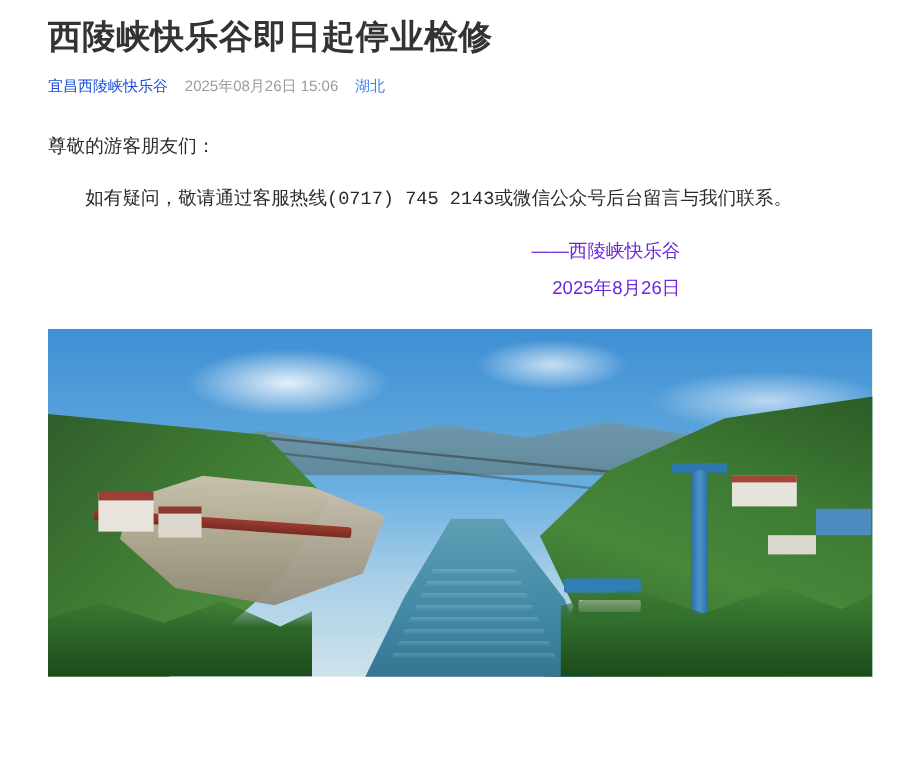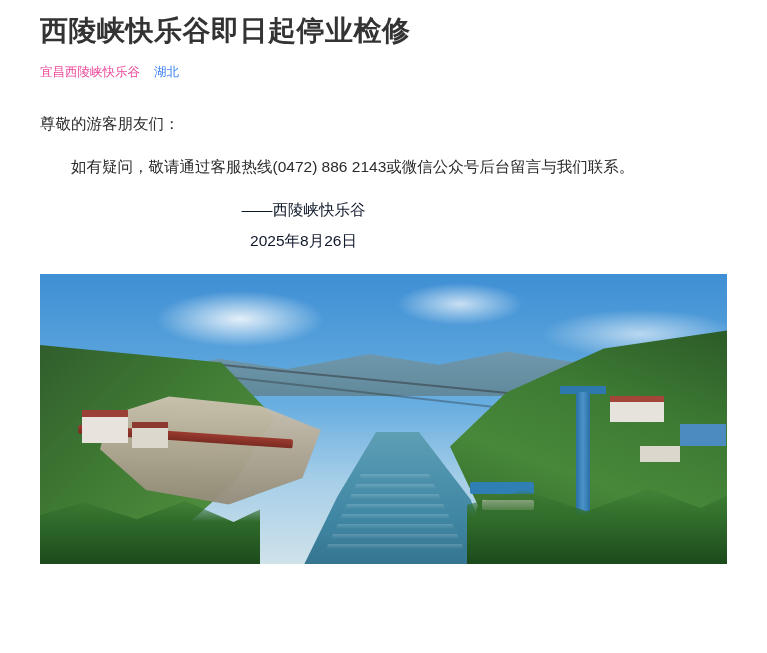--- a/index.html
+++ b/index.html
@@ -29,43 +29,44 @@
   }
   .meta {
     margin-top: 14px;
     font-size: 12.5px;
     color: #9a9a9a;
     display: flex;
     align-items: center;
     gap: 14px;
     line-height: 20px;
   }
-  .meta .source { color: #ec4899; }
+  .meta .source { color: #1d4ed8; }
   .meta .date { color: #9a9a9a; }
   .meta .region { color: #3b82f6; }
 
   .body-text {
     margin-top: 26px;
     font-size: 15.5px;
     line-height: 31px;
     color: #2b2b2b;
     text-align: justify;
   }
   .body-text p {
     margin: 0 0 12px 0;
+    font-family: Liberation Mono, monospace;
   }
   .p-indent {
     text-indent: 2em;
   }
   .sign {
     margin-top: 8px;
-    text-align: center;
+    text-align: right;
     font-size: 15.5px;
     line-height: 31px;
-    color: #0f172a;
+    color: #6d28d9;
     padding-right: 160px;
   }
   .sign div { white-space: nowrap; }
 
   .photo-wrap {
     margin-top: 18px;
     width: 687px;
     height: 290px;
     overflow: hidden;
     position: relative;
@@ -204,26 +205,27 @@
 </style>
 </head>
 <body>
 
 <div class="article">
 
   <h1 class="title">西陵峡快乐谷即日起停业检修</h1>
 
   <div class="meta">
     <span class="source">宜昌西陵峡快乐谷</span>
+    <span class="date">2025年08月26日 15:06</span>
     <span class="region">湖北</span>
   </div>
 
   <div class="body-text">
     <p>尊敬的游客朋友们：</p>
-    <p class="p-indent">如有疑问，敬请通过客服热线(0472) 886 2143或微信公众号后台留言与我们联系。</p>
+    <p class="p-indent">如有疑问，敬请通过客服热线(0717) 745 2143或微信公众号后台留言与我们联系。</p>
   </div>
 
   <div class="sign">
     <div>——西陵峡快乐谷</div>
     <div>2025年8月26日</div>
   </div>
 
   <div class="photo-wrap">
     <div class="photo">
       <div class="ridge-far"></div>

